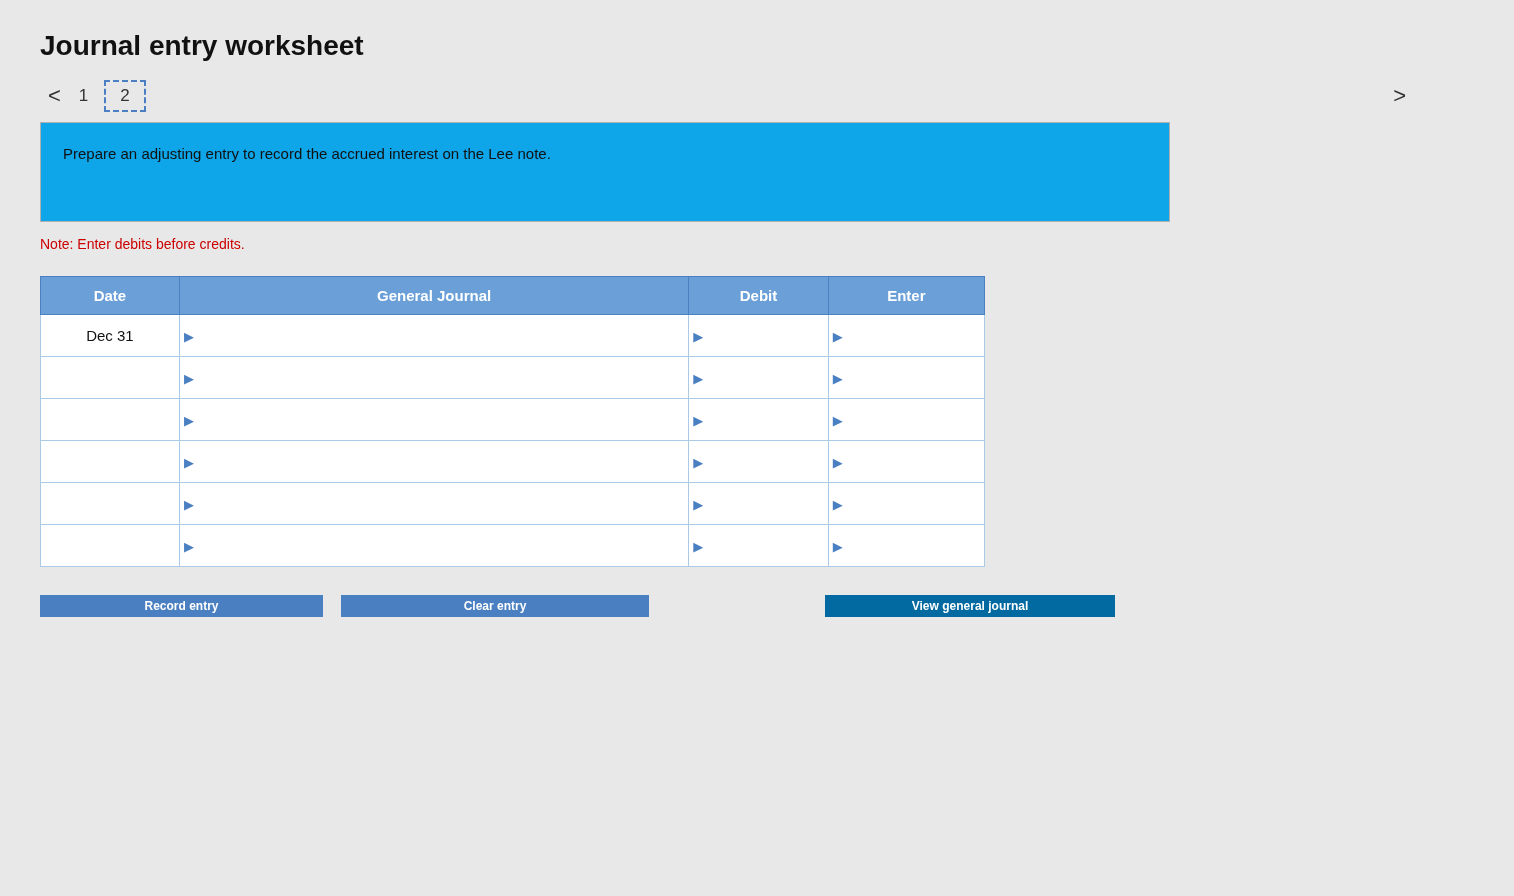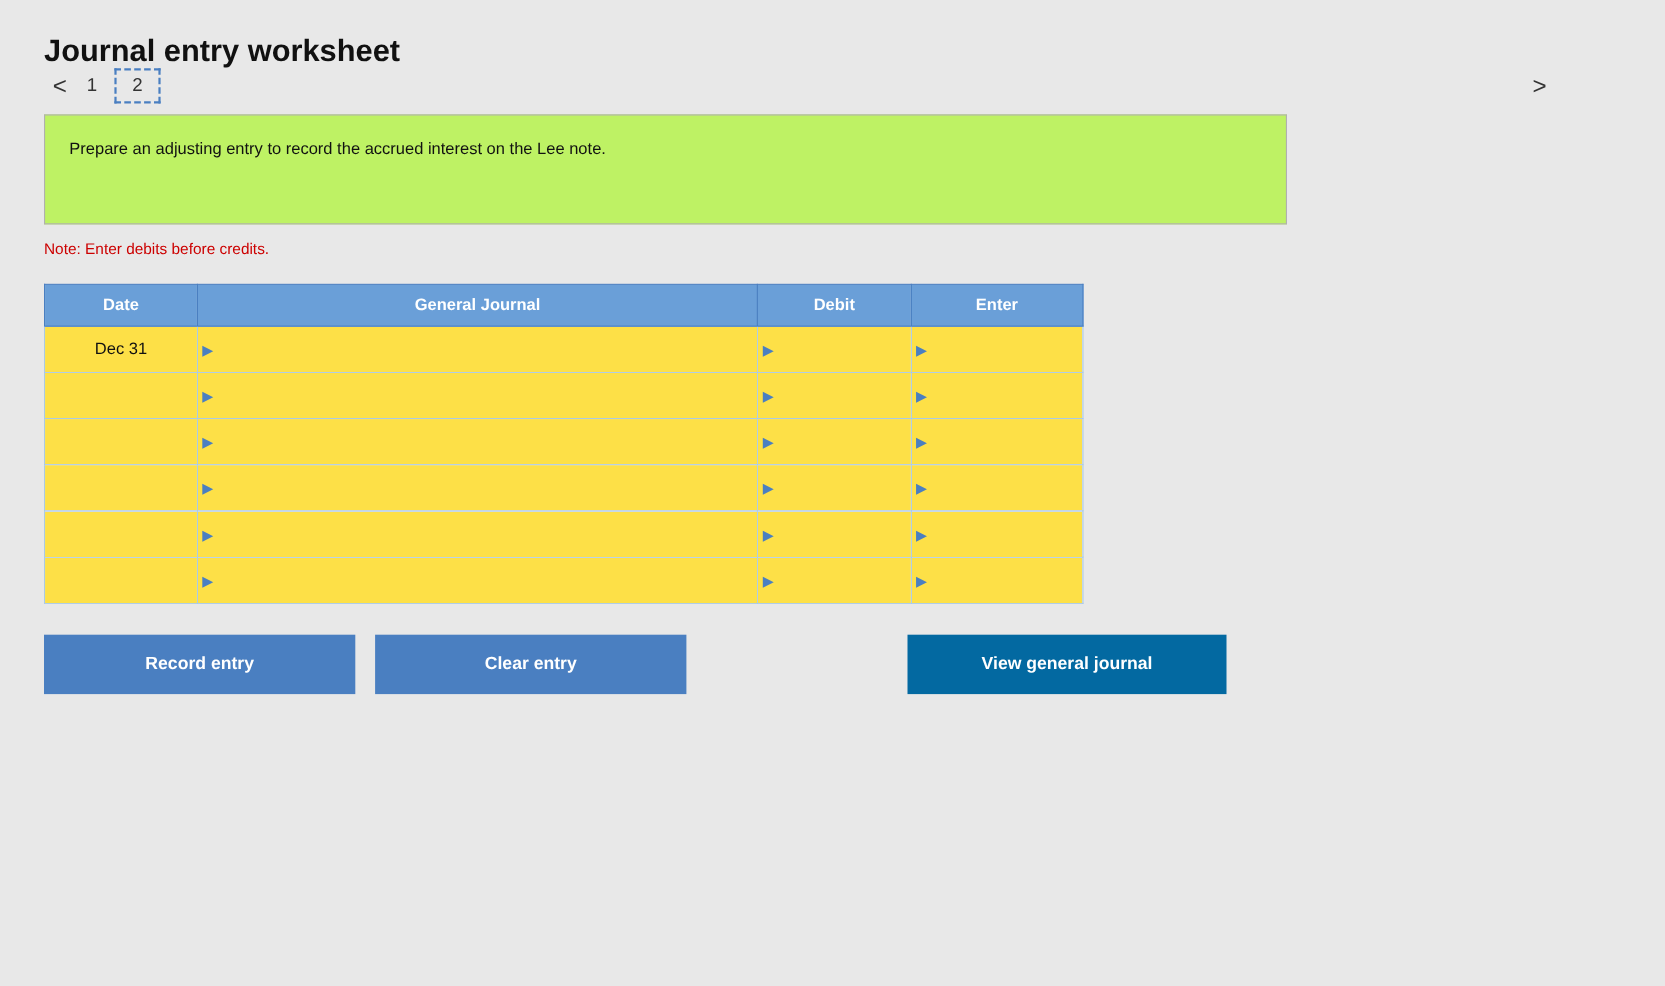--- a/index.html
+++ b/index.html
@@ -14,20 +14,21 @@
       font-size: 15px;
       color: #1a1a1a;
       width: 1514px;
       min-height: 896px;
       padding: 30px 40px;
     }
 
     .page-title {
       font-size: 28px;
       font-weight: bold;
+      margin-bottom: 18px;
       color: #111;
     }
 
     .nav-row {
       display: flex;
       align-items: center;
       margin-bottom: 10px;
       position: relative;
     }
 
@@ -53,21 +54,21 @@
     .nav-num-selected {
       border: 2px dashed #4a7fc1;
       padding: 4px 14px;
       font-size: 17px;
       color: #333;
       margin: 0 6px;
     }
 
     .instruction-box {
       border: 1px solid #b0b0b0;
-      background: #bef264;
+      background: #0ea5e9;
       padding: 20px 22px;
       margin-bottom: 14px;
       min-height: 100px;
       width: 1130px;
       font-size: 15px;
       line-height: 1.5;
       color: #111;
     }
 
     .note-text {
@@ -87,21 +88,21 @@
       color: #fff;
       font-weight: bold;
       text-align: center;
       padding: 10px 8px;
       border: 1px solid #4a7fc1;
       font-size: 15px;
     }
 
     .journal-table td {
       border: 1px solid #aacae6;
-      background: #fde047;
+      background: #ffffff;
       height: 42px;
       padding: 12px;
       position: relative;
       margin-left: 26px;
     }
 
     .td-date {
       text-align: center;
       width: 155px;
       font-size: 15px;
@@ -149,37 +150,37 @@
     }
 
     .buttons-row {
       display: flex;
       align-items: center;
       gap: 0;
       width: 1075px;
     }
 
     .btn {
-      padding: 18px 0;
-      font-size: 16px;
+      padding: 4px 0;
+      font-size: 12px;
       font-weight: bold;
       color: #fff;
       background-color: #4a7fc1;
       border: none;
       cursor: pointer;
       text-align: center;
     }
 
     .btn-record {
       width: 283px;
       margin-right: 18px;
     }
 
     .btn-clear {
-      width: 283px;
+      width: 308px;
     }
 
     .btn-view {
       width: 290px;
       margin-left: auto;
       background-color: #0369a1;
     }
 
     .buttons-spacer {
       flex: 1;

